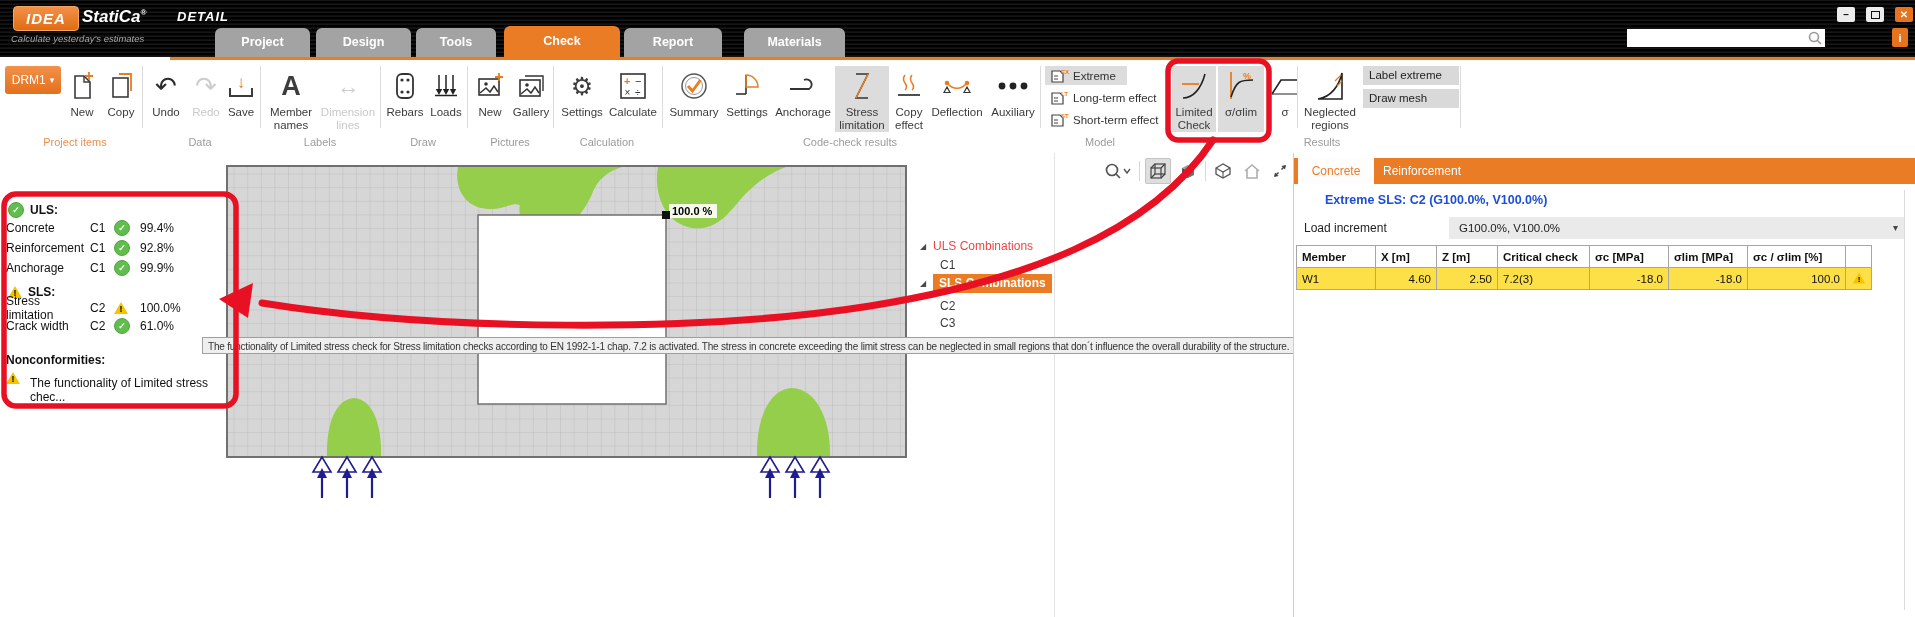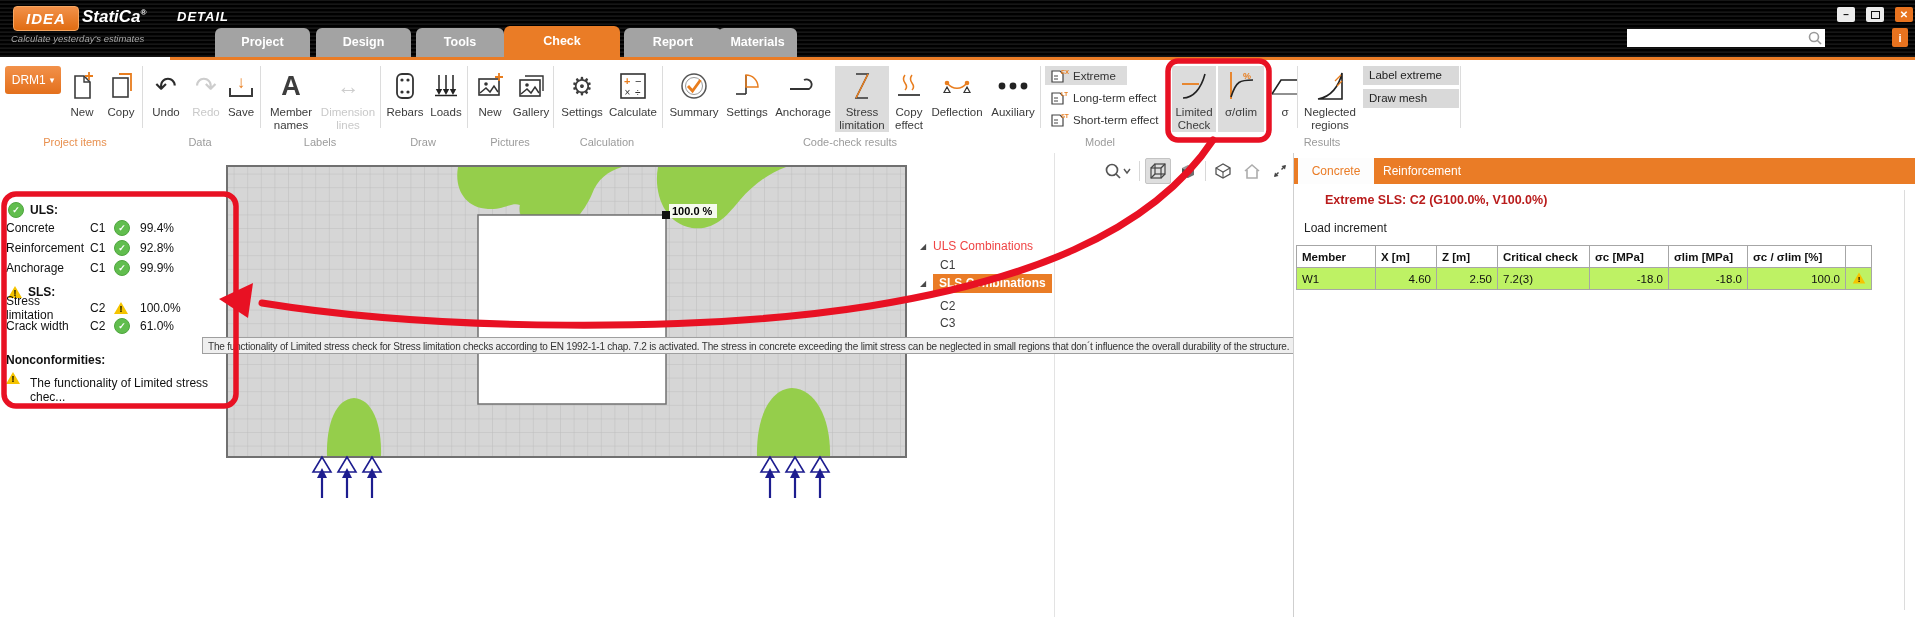--- a/index.html
+++ b/index.html
@@ -95,31 +95,31 @@
   .tooltip{position:absolute;left:202px;top:184px;width:1113px;height:17px;background:#efefef;
            border:1px solid #9f9f9f;font-size:10px;letter-spacing:-0.2px;color:#333;line-height:17px;
            padding:0 5px;white-space:nowrap;overflow:hidden;box-sizing:border-box;}
 
   
   .rpanel{position:absolute;left:1293px;top:0;width:622px;height:464px;background:#fff;
           border-left:1px solid #cfcfcf;}
   .rband{position:absolute;left:0;top:5px;width:622px;height:26px;background:#ea7c26;}
   .rtab{position:absolute;top:0;height:26px;line-height:26px;text-align:center;font-size:12px;color:#fff;}
   .rtab.active{background:#fdfdfd;color:#ea7c26;}
-  .rtitle{position:absolute;left:10px;top:40px;font-size:12.5px;font-weight:bold;color:#b91c1c;padding-left:21px;}
+  .rtitle{position:absolute;left:10px;top:40px;font-size:12.5px;font-weight:bold;color:#1d4ed8;padding-left:21px;}
   .rlabel{position:absolute;left:10px;top:68px;font-size:12px;color:#222;}
   .dropdown{position:absolute;left:155px;top:64px;width:456px;height:22px;background:#eaeaea;
             font-size:11.5px;color:#222;line-height:22px;padding-left:10px;box-sizing:border-box;}
   .dropdown::after{content:"▾";position:absolute;right:7px;top:0;color:#444;font-size:10px;}
   .rtable{position:absolute;left:2px;top:92px;border-collapse:collapse;table-layout:fixed;
           font-size:11.5px;color:#111;}
   .rtable th,.rtable td{border:1px solid #a6a6a6;padding:2px 5px;height:17px;overflow:hidden;
                         white-space:nowrap;font-weight:normal;}
   .rtable th{font-weight:bold;text-align:left;background:#fff;}
-  .rtable tr.data{background:#bef264;}
+  .rtable tr.data{background:#fde047;}
   .num{text-align:right;}
   .ctr{text-align:center;}
   .scrolltrack{position:absolute;left:1903px;top:37px;width:1px;height:420px;background:#dcdcdc;}
 
   
   .redov{position:absolute;left:0;top:0;z-index:70;pointer-events:none;}
 </style>
 </head>
 <body>
 
@@ -128,24 +128,24 @@
   <div class="tbar">
     <div class="logoBox">
         <span>IDEA</span>
       </div>
     <div class="logoTxt"><span>StatiCa</span><sup>®</sup></div>
     <div class="appName">DETAIL</div>
     <div class="tagline">Calculate yesterday's estimates</div>
 
     <div class="t-tab" style="left:215px;width:95px">Project</div>
     <div class="t-tab" style="left:316px;width:95px">Design</div>
-    <div class="t-tab" style="left:416px;width:88px">Tools</div>
+    <div class="t-tab" style="left:416px;width:80px">Tools</div>
     <div class="t-tab active" style="left:504px;width:116px">Check</div>
     <div class="t-tab" style="left:624px;width:98px">Report</div>
-    <div class="t-tab" style="left:718px;width:79px">Materials</div>
+    <div class="t-tab" style="left:744px;width:101px">Materials</div>
 
     <div class="searchBox">
       <input type="text" style="">
       <svg width="16" height="16" style="margin-right:2px">
         <circle cx="7" cy="7" r="4.5" fill="none" stroke="#9a9a9a" stroke-width="1.6"></circle>
         <line x1="10.2" y1="10.2" x2="14" y2="14" stroke="#9a9a9a" stroke-width="1.6"></line>
       </svg>
     </div>
     <div class="winbtn" style="left:1837px">
         <span>–</span>
@@ -621,20 +621,23 @@
     </div>
 
     <div class="tooltip">The functionality of Limited stress check for Stress limitation checks according to EN 1992-1-1 chap. 7.2 is activated. The stress in concrete exceeding the limit stress can be neglected in small regions that don´t influence the overall durability of the structure.</div>
 
     <div class="rpanel">
       <div class="rband"></div>
       <div class="rtab active" style="left:4px;width:76px;top:5px">Concrete</div>
       <div class="rtab" style="left:80px;width:96px;top:5px">Reinforcement</div>
       <div class="rtitle">Extreme SLS: C2 (G100.0%, V100.0%)</div>
       <div class="rlabel">Load increment</div>
+      <div class="dropdown">
+        <span>G100.0%, V100.0%</span>
+      </div>
       <table class="rtable">
         <colgroup>
           <col style="width:79px">
             <col style="width:61px">
             <col style="width:61px">
             <col style="width:92px">
           <col style="width:79px">
             <col style="width:79px">
             <col style="width:98px">
             <col style="width:26px">

